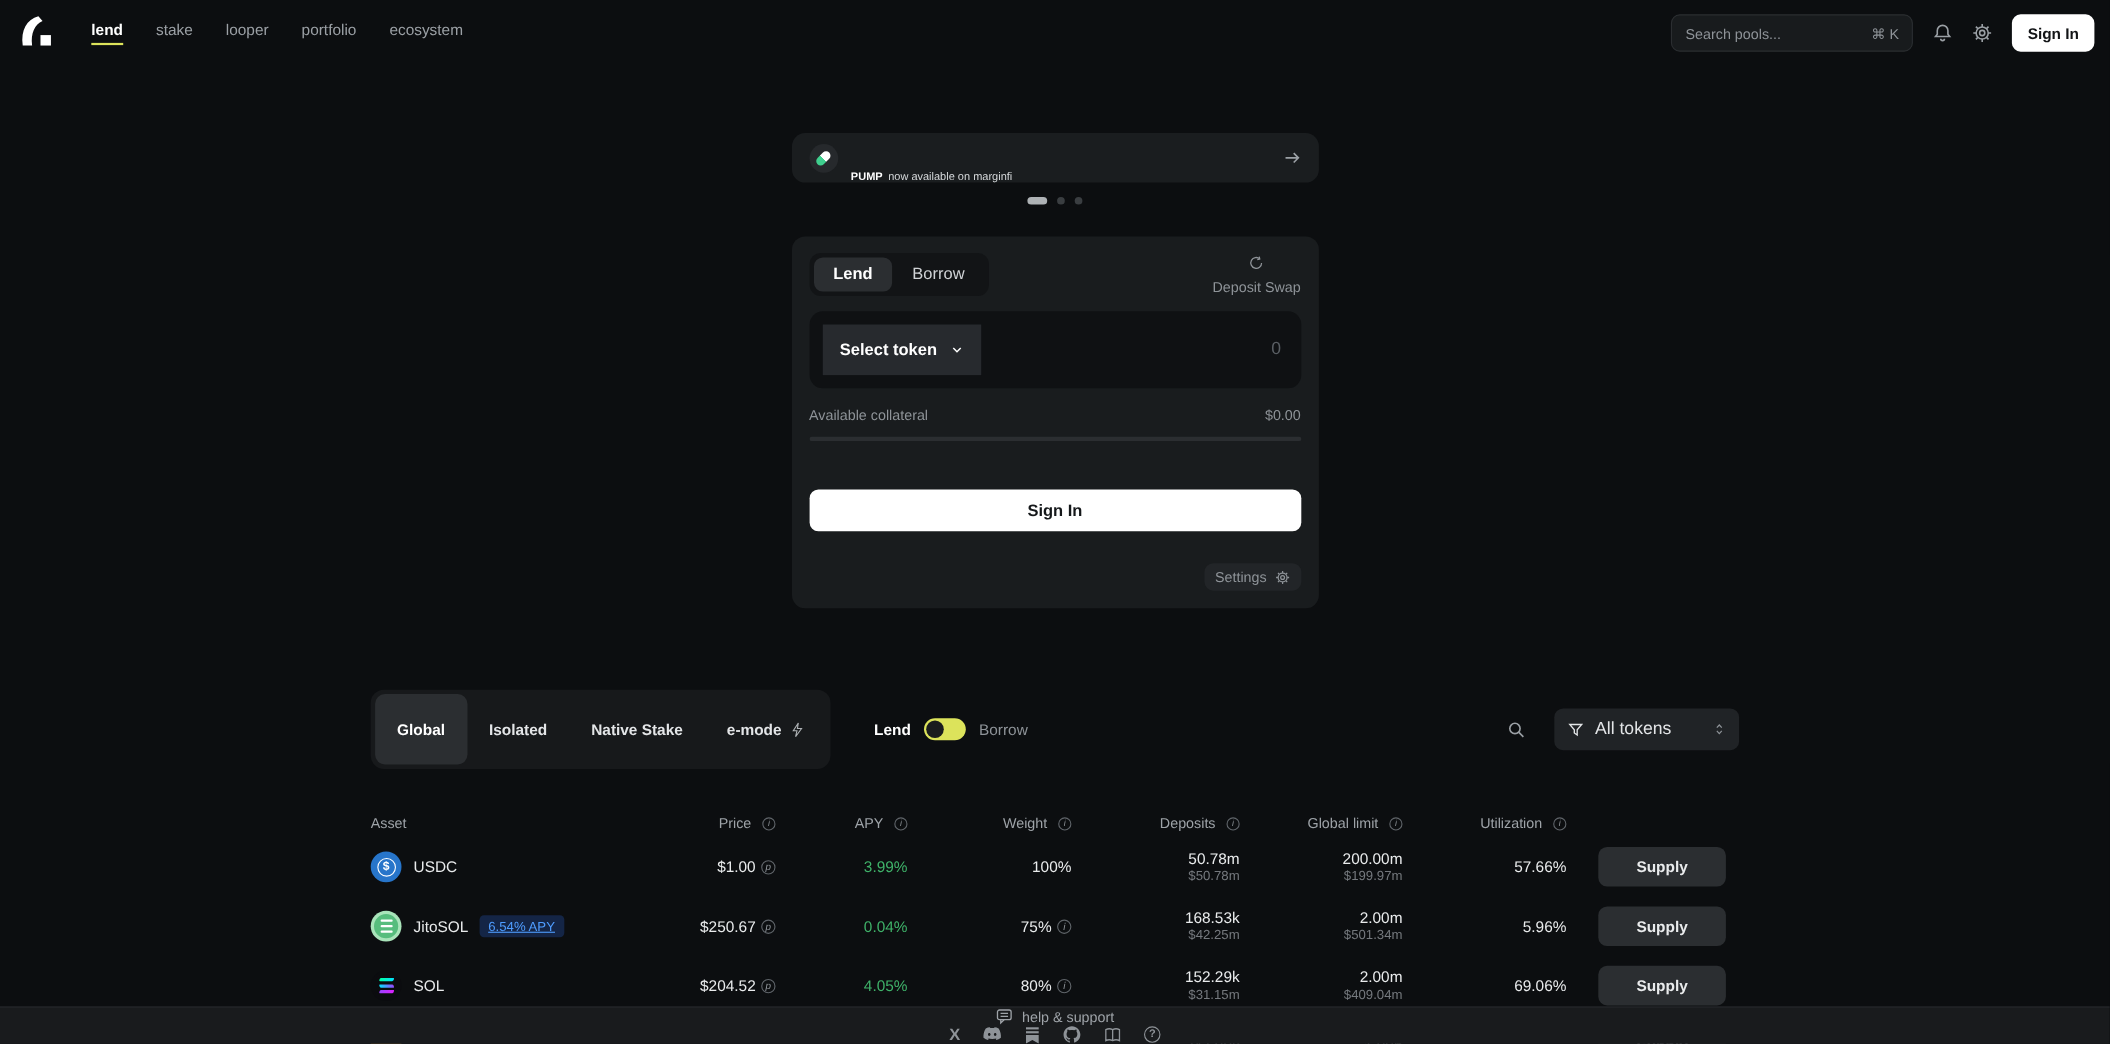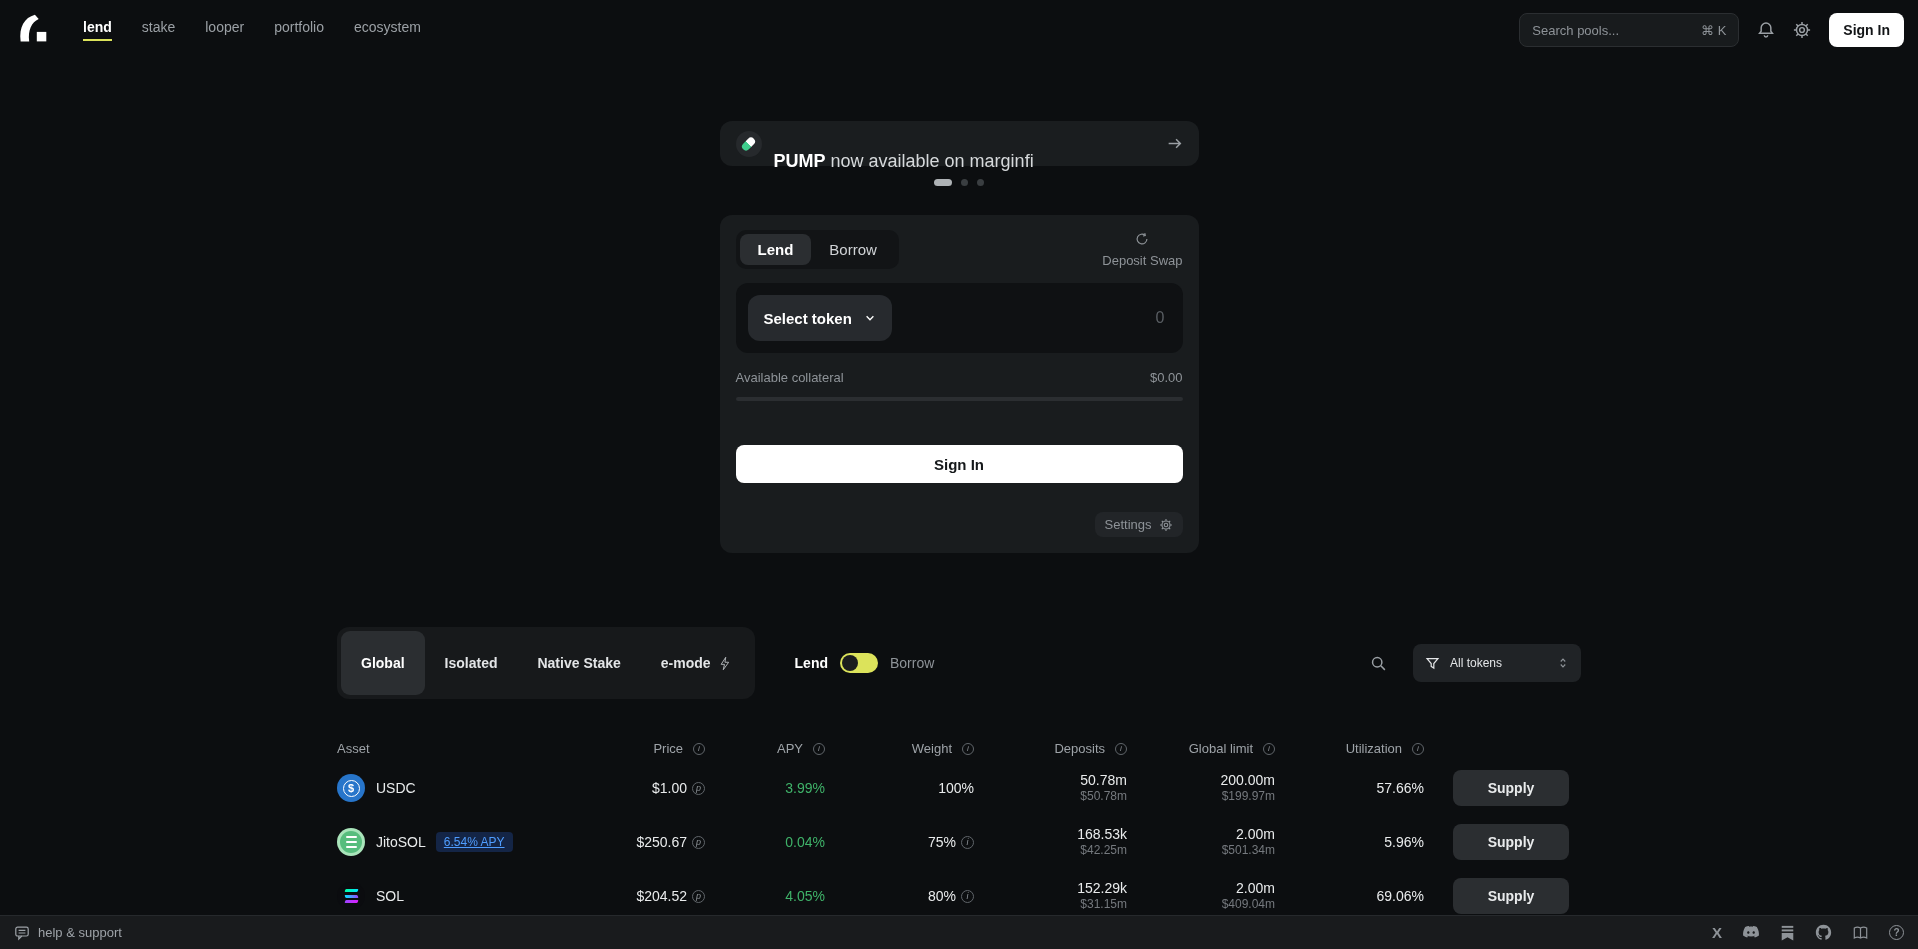--- a/index.html
+++ b/index.html
@@ -25,38 +25,38 @@
   .kbd { color:#8e9398; font-size:13px; }
   .icon-btn { color:#9ba0a5; cursor:pointer; display:flex; align-items:center; }
   .btn-signin-nav { background:#fff; color:#121416; font-weight:700; font-size:14px; border:none;
     border-radius:8px; height:34px; padding:0 14px; cursor:pointer; font-family:inherit; }
 
   
   .banner { width:479px; height:45px; margin:61px auto 0; background:#1a1d1f; border-radius:12px;
     display:flex; align-items:center; padding:0 16px; gap:12px; cursor:pointer; }
   .banner-token-icon { width:26px; height:26px; border-radius:50%; background:#26292c; display:flex; align-items:center; justify-content:center; flex:none; }
   .pill-glyph { width:15px; height:8px; border-radius:8px; background:linear-gradient(90deg,#3fcf8e 50%,#ffffff 50%); transform:rotate(-45deg); }
-  .banner-text { flex:1; font-size:18px; color:#d6d9db;margin-top:35px; }
+  .banner-text { flex:1; font-size:10px; color:#d6d9db;margin-top:35px; }
   .banner-text b { color:#fff; font-weight:700; margin-right:5px; }
   .banner-arrow { color:#9ba0a5; }
 
   .dots { display:flex; gap:9px; align-items:center; justify-content:center; margin-top:13px; }
   .dot { width:7px; height:7px; border-radius:50%; background:#3a3e41; cursor:pointer; }
   .dot.active { width:18px; border-radius:4px; background:#aeb2b5; }
 
   
   .card { width:479px; margin:29px auto 0; background:#191c1e; border-radius:12px; padding:15px 16px 16px; }
   .card-head { display:flex; align-items:center; justify-content:space-between; }
   .tab-group { display:inline-flex; background:#121416; border-radius:10px; padding:4px; }
   .tab { padding:7px 18px; border-radius:8px; font-size:15px; color:#d0d3d6; cursor:pointer; }
   .tab.active { background:#2b2e31; color:#fff; font-weight:700; }
   .deposit-swap { display:flex; align-items:center; gap:7px; color:#8e9398; font-size:13px; cursor:pointer;flex-direction:column; }
 
   .amount-panel { margin-top:14px; background:#0f1113; border-radius:12px; padding:12px; display:flex; align-items:center; justify-content:space-between; }
-  .select-token { height:46px; background:#272a2e; border:none; border-radius:12px; padding:0 16px; display:flex; align-items:center; gap:12px;
+  .select-token { height:46px; background:#272a2e; border:none; border-radius:0; padding:0 16px; display:flex; align-items:center; gap:12px;
     color:#fff; font-size:15px; font-weight:700; cursor:pointer; font-family:inherit; }
   .amount-value { color:#595e63; font-size:16px; padding-right:6px; }
 
   .collateral-row { display:flex; justify-content:space-between; margin-top:17px; }
   .collateral-label, .collateral-value { color:#8e9398; font-size:13px; }
   .collateral-bar { margin-top:12px; height:4px; border-radius:2px; background:#2b2e31; }
 
   .btn-signin-card { margin-top:44px; width:100%; height:38px; background:#fff; color:#15181a; font-size:15px; font-weight:700;
     border:none; border-radius:8px; cursor:pointer; font-family:inherit; }
   .settings-row { display:flex; justify-content:flex-end; margin-top:29px; }
@@ -69,21 +69,21 @@
   .segmented { display:inline-flex; background:#17191b; border-radius:12px; padding:4px; align-items:center; }
   .segment { padding:24px 20px; border-radius:9px; font-size:14px; font-weight:700; color:#e3e5e7; cursor:pointer; display:flex; align-items:center; gap:7px; }
   .segment.active { background:#2b2e31; color:#fff; }
   .lend-toggle-group { display:flex; align-items:center; gap:12px; }
   .toggle-label-on { color:#fff; font-weight:700; font-size:14px; }
   .toggle-label-off { color:#8e9398; font-size:14px; }
   .switch { width:38px; height:20px; border-radius:10px; background:#dce35b; position:relative; cursor:pointer; }
   .switch .knob { position:absolute; left:2px; top:2px; width:16px; height:16px; border-radius:50%; background:#1a1c1e; }
   .filter-right { display:flex; align-items:center; gap:26px; }
   .token-filter { width:168px; height:38px; background:#202326; border-radius:8px; display:flex; align-items:center; gap:10px; padding:0 12px; cursor:pointer; }
-  .token-filter-label { flex:1; font-size:12px; color:#e3e5e7; }
+  .token-filter-label { flex:1; font-size:16px; color:#e3e5e7; }
 
   
   .pool-table { width:1244px; margin:37px auto 0; padding-right:11px; }
   .thead { display:flex; align-items:center; height:25px; color:#9ea3a8; font-size:13px; }
   .trow { display:flex; align-items:center; height:54px; }
   .c-asset { width:248px; display:flex; align-items:center; }
   .c-price { width:120px; } .c-apy { width:120px; } .c-weight { width:149px; }
   .c-dep { width:153px; } .c-lim { width:148px; } .c-util { width:149px; }
   .c-act { width:145px; display:flex; justify-content:flex-end; }
   .rcell { display:flex; justify-content:flex-end; align-items:center; gap:5px; }
@@ -112,21 +112,21 @@
   .coin-jito .bar { width:11px; height:2.5px; background:#fff; border-radius:2px; }
   .coin-sol { background:#0b0c0f; flex-direction:column; gap:2.5px; }
   .coin-sol .bar { width:13px; height:3px; border-radius:1px; }
   .coin-sol .b1 { background:linear-gradient(90deg,#00ffa3,#03e1ff); transform:skewX(-20deg); }
   .coin-sol .b2 { background:linear-gradient(90deg,#03e1ff,#9945ff); transform:skewX(20deg); }
   .coin-sol .b3 { background:linear-gradient(90deg,#9945ff,#dc1fff); transform:skewX(-20deg); }
   .coin-orange { background:#f5a623; }
 
   
   .footer { position:absolute; left:0; right:0; bottom:0; height:34px; background:#191b1d; border-top:1px solid #26292c;
-    display:flex; align-items:center; justify-content:space-between; padding:0 14px; z-index:20; }
+    display:flex; align-items:center; justify-content:space-between; padding:0 14px; z-index:20;flex-direction:column; }
   .help-link { display:flex; align-items:center; gap:8px; color:#9ea3a8; font-size:13px; cursor:pointer; }
   .footer-icons { display:flex; align-items:center; gap:20px; color:#8e9398; }
   .footer-icons .icon-btn { color:#8e9398; }
   .x-glyph { font-weight:700; font-size:15px; line-height:1; }
   .q-circle { display:inline-flex; width:15px; height:15px; border:1.4px solid #8e9398; border-radius:50%;
     align-items:center; justify-content:center; font-size:10px; font-weight:700; }
   .q-circle::after { content:"?"; }
 </style>
 </head>
 <body>

